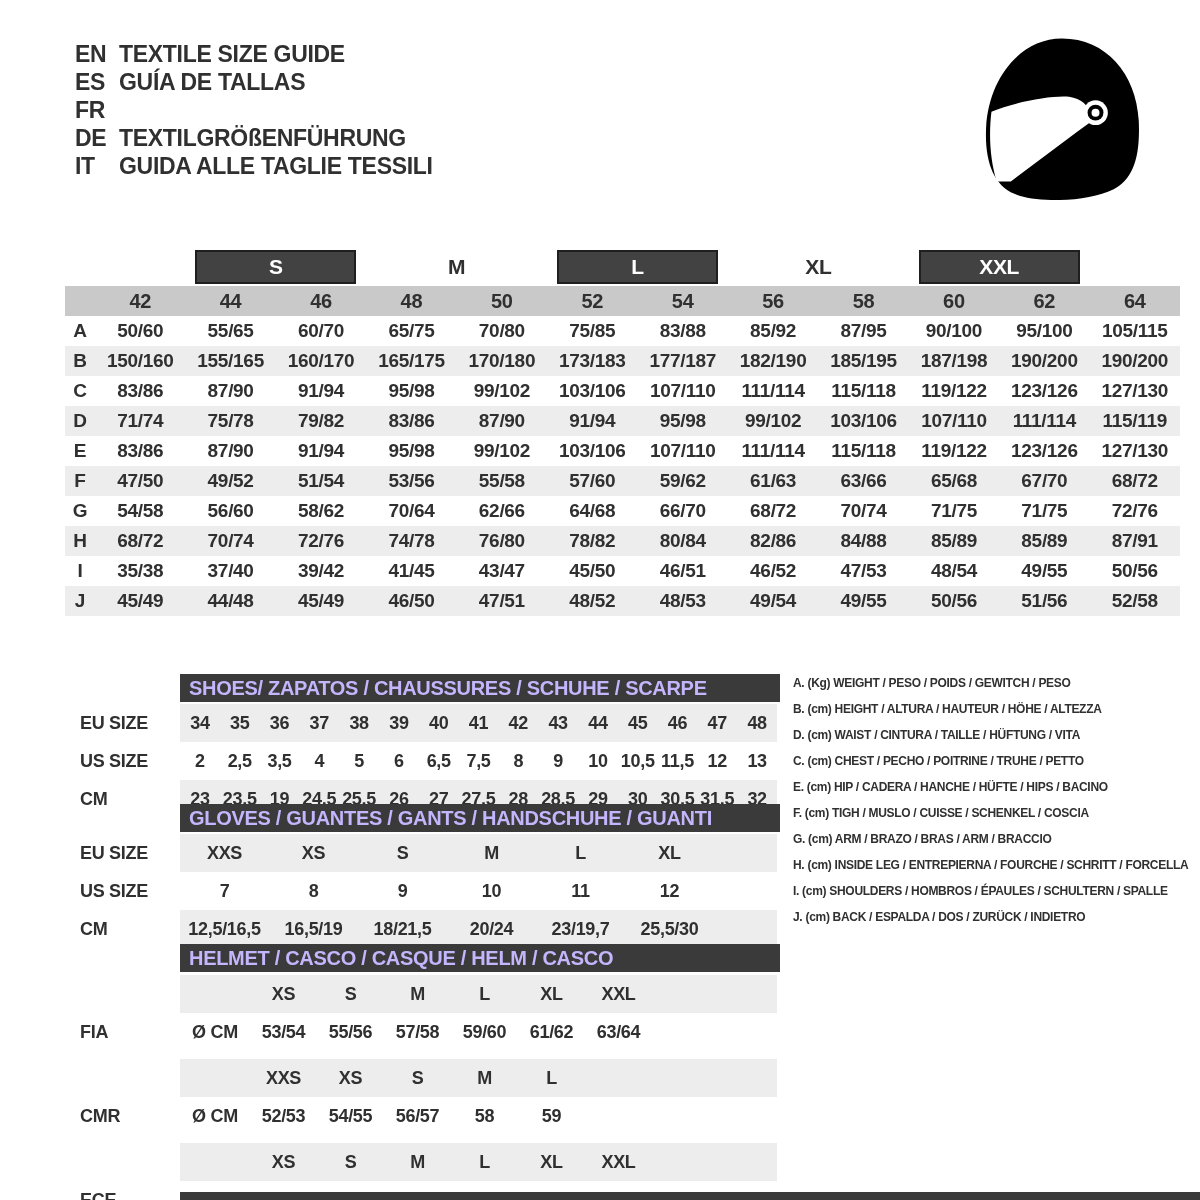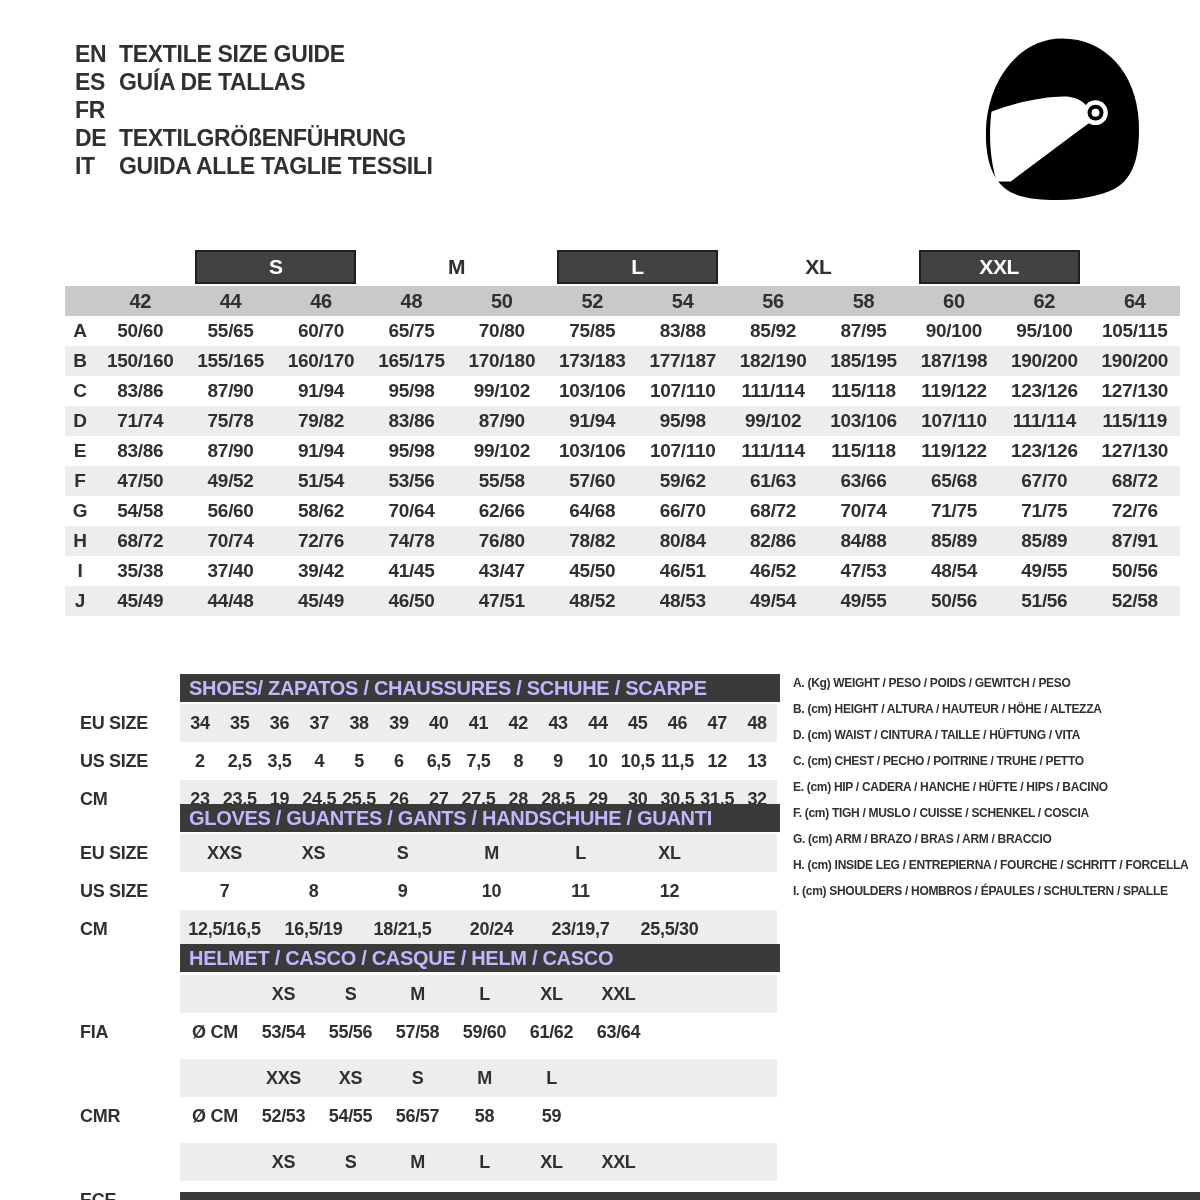--- a/index.html
+++ b/index.html
@@ -464,17 +464,18 @@
   <div class="legend" id="legend">
       <div class="legend-item">A. (Kg) WEIGHT / PESO / POIDS / GEWITCH / PESO</div>
       <div class="legend-item">B. (cm) HEIGHT / ALTURA / HAUTEUR / HÖHE / ALTEZZA</div>
       <div class="legend-item">D. (cm) WAIST / CINTURA / TAILLE / HÜFTUNG / VITA</div>
       <div class="legend-item">C. (cm) CHEST / PECHO / POITRINE / TRUHE / PETTO</div>
       <div class="legend-item">E. (cm) HIP / CADERA / HANCHE / HÜFTE / HIPS / BACINO</div>
       <div class="legend-item">F. (cm) TIGH / MUSLO / CUISSE / SCHENKEL / COSCIA</div>
       <div class="legend-item">G. (cm) ARM / BRAZO / BRAS / ARM / BRACCIO</div>
       <div class="legend-item">H. (cm) INSIDE LEG / ENTREPIERNA / FOURCHE / SCHRITT / FORCELLA</div>
       <div class="legend-item">I. (cm) SHOULDERS / HOMBROS / ÉPAULES / SCHULTERN / SPALLE</div>
+      <div class="legend-item">J. (cm) BACK / ESPALDA / DOS / ZURÜCK / INDIETRO</div>
     </div>
 
   <div class="bottom-bar"></div>
 
 </div>
 
 </body></html>

